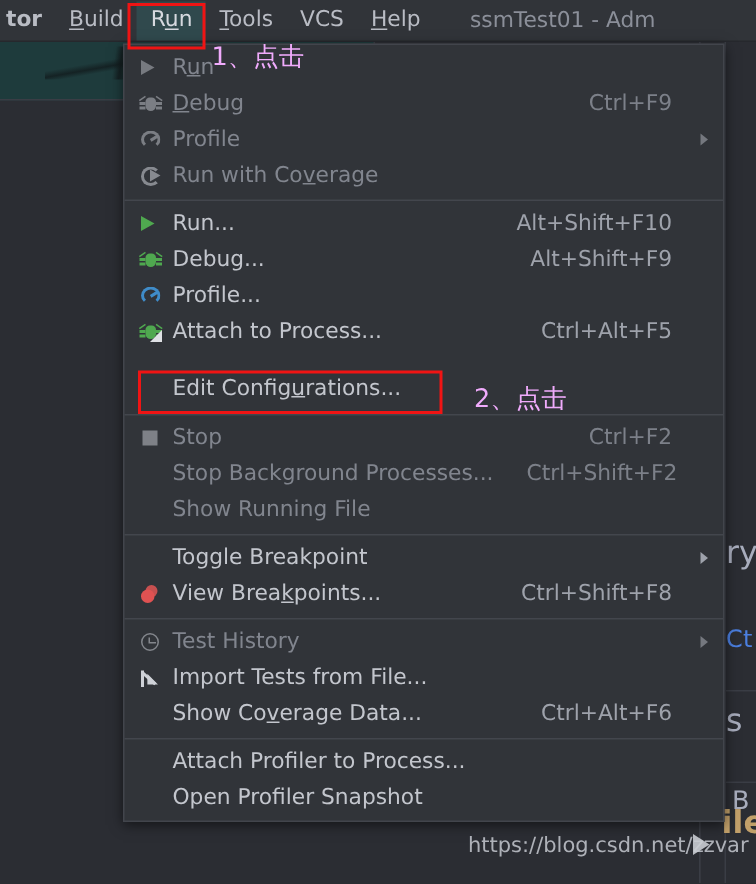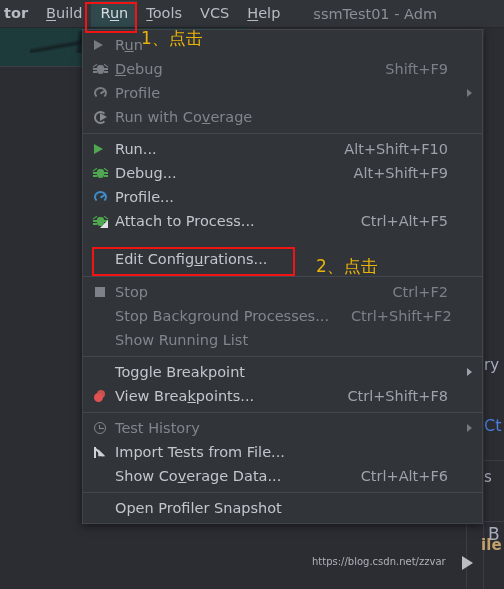--- a/index.html
+++ b/index.html
@@ -46,21 +46,21 @@
   }
   .bg-right-strip {
     position: absolute;
     left: 483px; top: 27px;
     width: 21px; height: 562px;
     background: #2b2d33;
   }
   .bg-frag {
     position: absolute;
     color: #a8adbd;
-    font-size: 15px;
+    font-size: 21px;
     white-space: nowrap;
     letter-spacing: 0.1px;
   }
   .bg-frag.blue { color: #4b7fe0; }
   .bg-frag.amber { color: #c2a06a; }
   .bg-hline {
     position: absolute;
     background: #3a3d45;
     height: 1px;
   }
@@ -108,21 +108,21 @@
 
   
   .red-box {
     position: absolute;
     border: 2px solid #f01414;
     box-sizing: border-box;
     pointer-events: none;
   }
   .red-note {
     position: absolute;
-    color: #eab308;
+    color: #f0abfc;
     font-size: 17px;
     font-family: "DejaVu Sans", "Liberation Sans", sans-serif;
     white-space: nowrap;
     line-height: 20px;
   }
 
   
   .popup {
     position: absolute;
     left: 82px; top: 29px;
@@ -321,21 +321,21 @@
     border-left: 5px solid transparent;
     border-right: 5px solid transparent;
     border-bottom: 5px solid #cfd2d8;
     transform: rotate(-135deg);
   }
 
   
   .watermark {
     position: absolute;
     left: 312px; top: 556px;
-    font-size: 10px;
+    font-size: 14px;
     color: #b6b9c0;
     white-space: nowrap;
     opacity: 0.95;
   }
   .wm-play {
     position: absolute;
     left: 462px; top: 556px;
     width: 0; height: 0;
     border-left: 11px solid #c9ccd2;
     border-top: 7px solid transparent;
@@ -393,21 +393,21 @@
             <i class="body"></i>
             <i class="ant l"></i>
             <i class="ant r"></i>
             <i class="leg l1"></i>
             <i class="leg l2"></i>
             <i class="leg r1"></i>
             <i class="leg r2"></i>
           </i>
       </span>
       <span class="label"><u>D</u>ebug</span>
-      <span class="shortcut">Shift+F9</span>
+      <span class="shortcut">Ctrl+F9</span>
       <span class="arrow"></span>
     </div>
     <div class="menu-row dim">
       <span class="icon">
           <i class="ic-prof dim">
             <i class="needle"></i>
           </i>
         </span>
       <span class="label">Profile</span>
       <span class="shortcut"></span>
@@ -496,21 +496,21 @@
       <span class="arrow"></span>
     </div>
     <div class="menu-row dim">
       <span class="icon"></span>
       <span class="label">Stop Background Processes...</span>
       <span class="shortcut">Ctrl+Shift+F2</span>
       <span class="arrow"></span>
     </div>
     <div class="menu-row dim">
       <span class="icon"></span>
-      <span class="label">Show Running List</span>
+      <span class="label">Show Running File</span>
       <span class="shortcut"></span>
       <span class="arrow"></span>
     </div>
 
     <div class="menu-sep"></div>
 
     <div class="menu-row">
       <span class="icon"></span>
       <span class="label">Toggle Breakpoint</span>
       <span class="shortcut"></span>
@@ -557,20 +557,26 @@
       <span class="icon"></span>
       <span class="label">Show Co<u>v</u>erage Data...</span>
       <span class="shortcut">Ctrl+Alt+F6</span>
       <span class="arrow"></span>
     </div>
 
     <div class="menu-sep"></div>
 
     <div class="menu-row">
       <span class="icon"></span>
+      <span class="label">Attach Profiler to Process...</span>
+      <span class="shortcut"></span>
+      <span class="arrow"></span>
+    </div>
+    <div class="menu-row">
+      <span class="icon"></span>
       <span class="label">Open Profiler Snapshot</span>
       <span class="shortcut"></span>
       <span class="arrow"></span>
     </div>
 
   </div>
 
   <div class="red-box" style="left:85px; top:2px; width:52px; height:31px;"></div>
   <div class="red-note" style="left:141px; top:28px;">1、点击</div>
 

